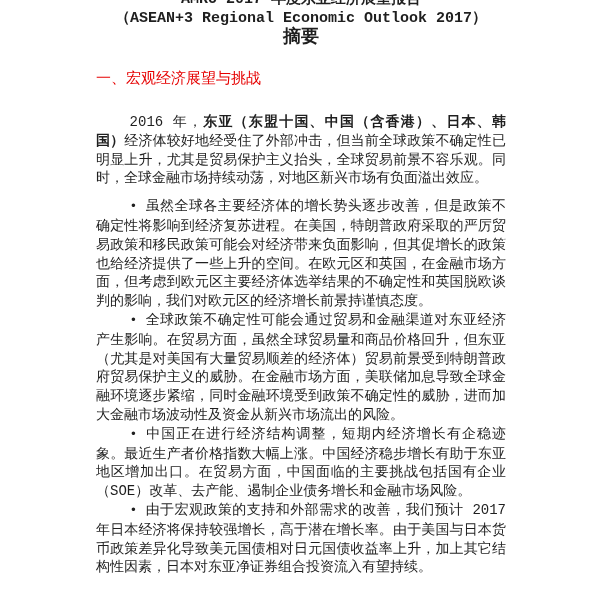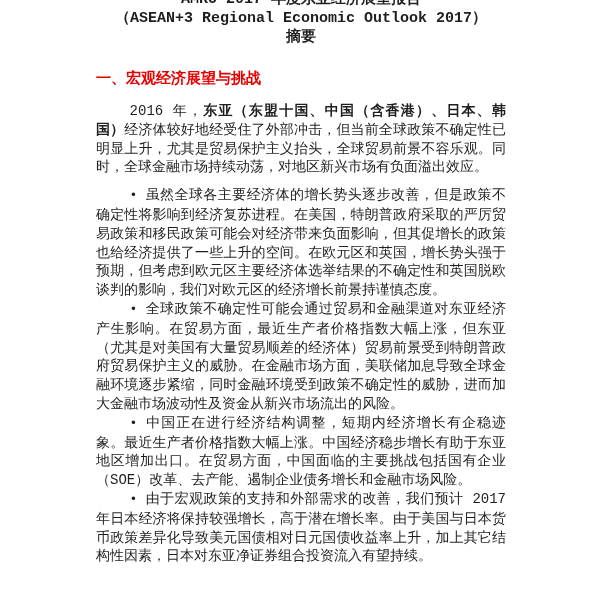--- a/index.html
+++ b/index.html
@@ -9,31 +9,31 @@
     overflow:hidden;
     background:#ffffff;
     color:#1f1f1f;
     font-family:"Liberation Mono","DejaVu Sans Mono",monospace;
     box-sizing:border-box;
     padding:0 94px 0 96px;
   }
   .title-block{text-align:center;font-weight:bold;line-height:19px;font-size:15px;}
   .title-line1{margin-top:-10px;} 
   .title-line2{letter-spacing:0;}
-  .title-line3{font-size:15px;}
+  .title-line3{font-size:18px;}
   .section-heading{
     margin-top:24px;
     font-size:15px;
-    font-weight:bold;
+    font-weight:normal;
     color:#e60000;
     line-height:18px;
   }
   .body-text{font-size:14px;line-height:18.8px;text-align:justify;}
   p{margin:0;}
-  .intro{margin-top:13px;text-indent:2.4em;}
+  .intro{margin-top:24px;text-indent:2.4em;}
   .intro .bold-run{font-weight:bold;}
   .bullets{margin-top:9px;}
   .bullet{text-indent:2.4em;}
   .bullet .marker{display:inline-block;text-indent:0;margin-right:0.6em;font-size:13px;}
 </style>
 </head>
 <body>
 
 <div class="page">
 
@@ -43,22 +43,22 @@
     <div class="title-line3">摘要</div>
   </div>
 
   <div class="section-heading">一、宏观经济展望与挑战</div>
 
   <div class="body-text">
 
     <p class="intro"><span>2016 年，</span><span class="bold-run">东亚（东盟十国、中国（含香港）、日本、韩国）</span><span>经济体较好地经受住了外部冲击，但当前全球政策不确定性已明显上升，尤其是贸易保护主义抬头，全球贸易前景不容乐观。同时，全球金融市场持续动荡，对地区新兴市场有负面溢出效应。</span></p>
 
     <div class="bullets">
-      <p class="bullet"><span class="marker">•</span><span>虽然全球各主要经济体的增长势头逐步改善，但是政策不确定性将影响到经济复苏进程。在美国，特朗普政府采取的严厉贸易政策和移民政策可能会对经济带来负面影响，但其促增长的政策也给经济提供了一些上升的空间。在欧元区和英国，增长势头强于预期，但考虑到欧元区主要经济体选举结果的不确定性和英国脱欧谈判的影响，我们对欧元区的经济增长前景持谨慎态度。</span></p>
-      <p class="bullet"><span class="marker">•</span><span>全球政策不确定性可能会通过贸易和金融渠道对东亚经济产生影响。在贸易方面，最近生产者价格指数大幅上涨，但东亚（尤其是对美国有大量贸易顺差的经济体）贸易前景受到特朗普政府贸易保护主义的威胁。在金融市场方面，美联储加息导致全球金融环境逐步紧缩，同时金融环境受到政策不确定性的威胁，进而加大金融市场波动性及资金从新兴市场流出的风险。</span></p>
+      <p class="bullet"><span class="marker">•</span><span>虽然全球各主要经济体的增长势头逐步改善，但是政策不确定性将影响到经济复苏进程。在美国，特朗普政府采取的严厉贸易政策和移民政策可能会对经济带来负面影响，但其促增长的政策也给经济提供了一些上升的空间。在欧元区和英国，在金融市场方面，但考虑到欧元区主要经济体选举结果的不确定性和英国脱欧谈判的影响，我们对欧元区的经济增长前景持谨慎态度。</span></p>
+      <p class="bullet"><span class="marker">•</span><span>全球政策不确定性可能会通过贸易和金融渠道对东亚经济产生影响。在贸易方面，虽然全球贸易量和商品价格回升，但东亚（尤其是对美国有大量贸易顺差的经济体）贸易前景受到特朗普政府贸易保护主义的威胁。在金融市场方面，美联储加息导致全球金融环境逐步紧缩，同时金融环境受到政策不确定性的威胁，进而加大金融市场波动性及资金从新兴市场流出的风险。</span></p>
       <p class="bullet"><span class="marker">•</span><span>中国正在进行经济结构调整，短期内经济增长有企稳迹象。最近生产者价格指数大幅上涨。中国经济稳步增长有助于东亚地区增加出口。在贸易方面，中国面临的主要挑战包括国有企业（SOE）改革、去产能、遏制企业债务增长和金融市场风险。</span></p>
       <p class="bullet"><span class="marker">•</span><span>由于宏观政策的支持和外部需求的改善，我们预计 2017 年日本经济将保持较强增长，高于潜在增长率。由于美国与日本货币政策差异化导致美元国债相对日元国债收益率上升，加上其它结构性因素，日本对东亚净证券组合投资流入有望持续。</span></p>
 
     </div>
 
   </div>
 
 </div>
 
 </body></html>

